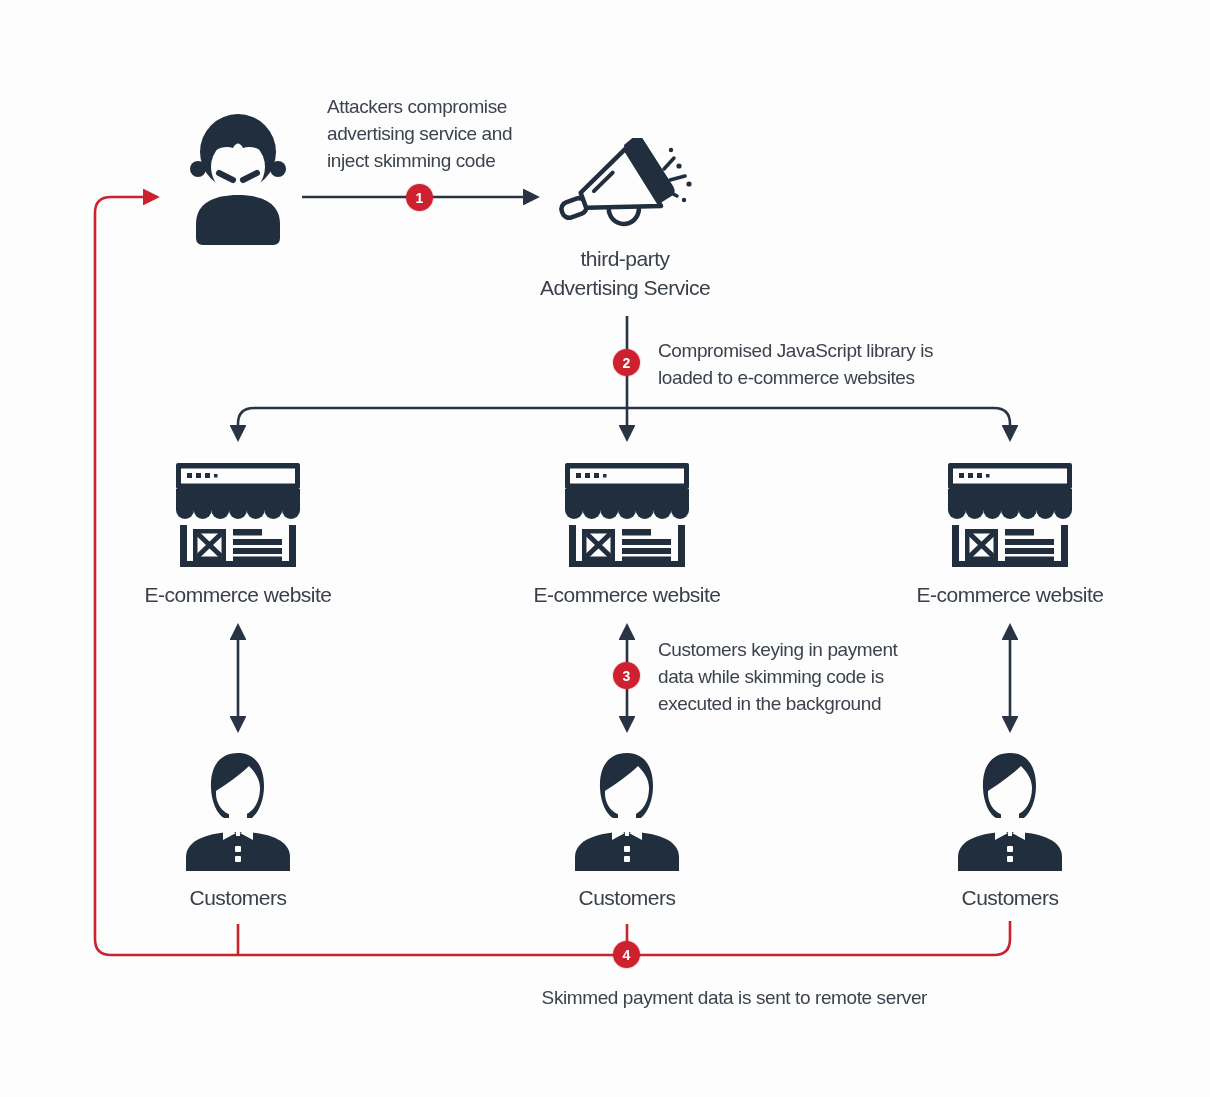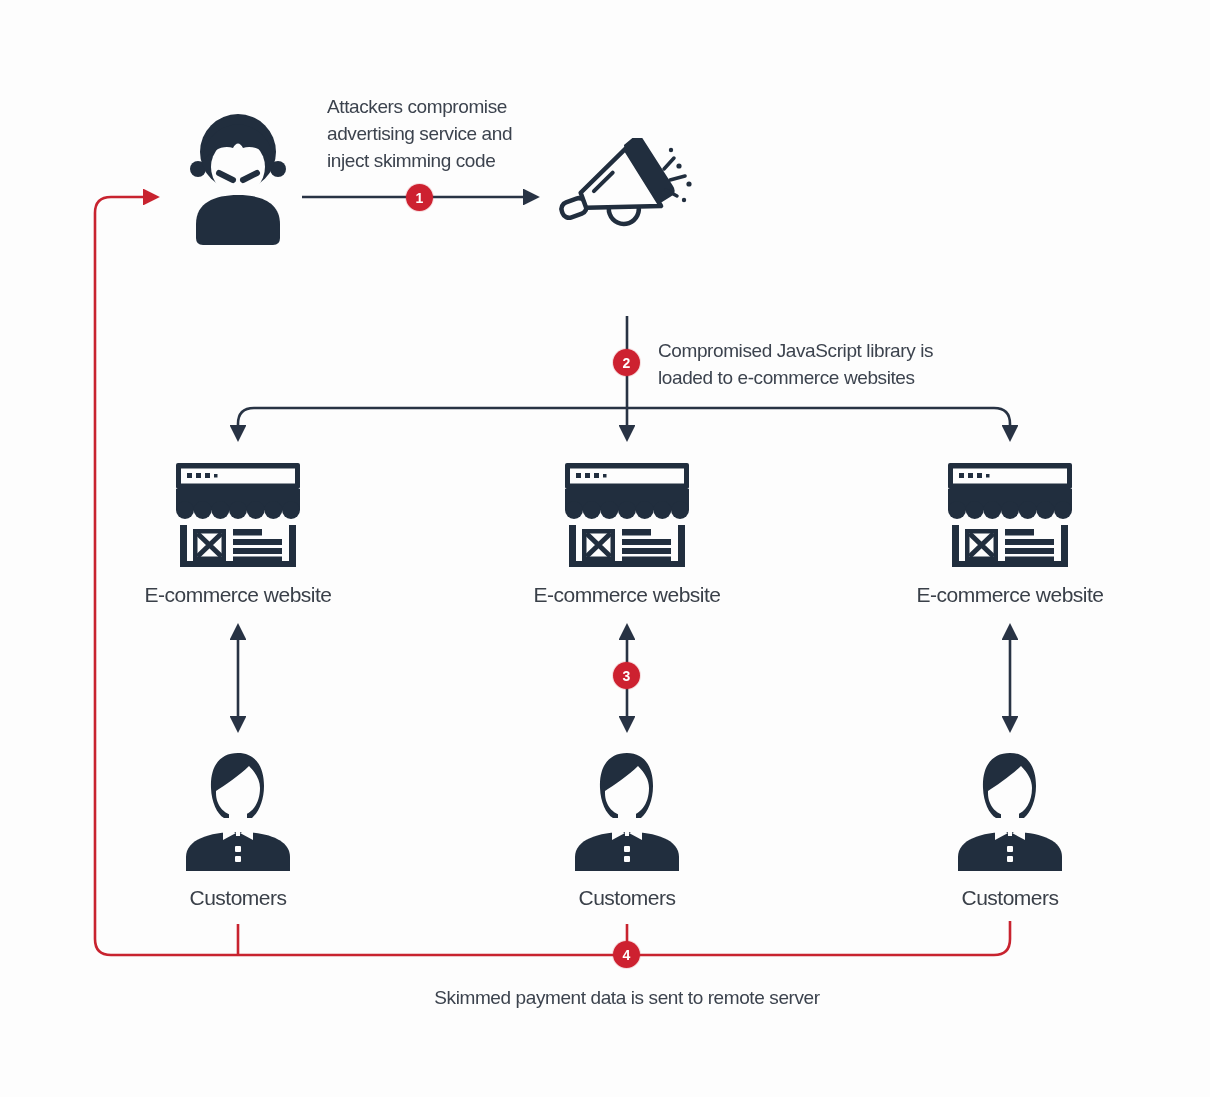--- a/index.html
+++ b/index.html
@@ -15,21 +15,21 @@
   }
   .step-text{
     position:absolute;font-size:19px;line-height:27px;letter-spacing:-0.4px;
     color:#3c434e;white-space:pre-line;text-align:left;
   }
   .badge{
     position:absolute;width:27px;height:27px;border-radius:50%;
     background:#cd2130;color:#fff;display:flex;align-items:center;justify-content:center;
     font-size:14px;font-weight:bold;box-shadow:0 0 0 1px rgba(205,33,48,.15);
   }
-  .center{text-align:center;}
+  .center{text-align:right;}
 </style>
 </head>
 <body>
 
 <div id="canvas">
 
   <svg id="connectors" viewBox="0 0 1210 1097">
     <defs>
       <marker id="arrInk" markerWidth="6.5" markerHeight="6.5" refX="5" refY="3.25" orient="auto-start-reverse">
         <path d="M0,0 L6.5,3.25 L0,6.5 Z" fill="#283344"></path>
@@ -140,36 +140,41 @@
     </defs>
   </svg>
   <svg class="icon customer-icon" style="left:565px;top:753px" width="124" height="118" viewBox="0 0 124 118">
       <use href="#customerShape"></use>
     </svg>
   <svg class="icon customer-icon" style="left:948px;top:753px" width="124" height="118" viewBox="0 0 124 118">
       <use href="#customerShape"></use>
     </svg>
 
 
+  <div class="node-label" style="left:495px;top:244px;width:260px">third-party
+Advertising Service</div>
 
   <div class="node-label" style="left:118px;top:580px;width:240px">E-commerce website</div>
   <div class="node-label" style="left:507px;top:580px;width:240px">E-commerce website</div>
   <div class="node-label" style="left:890px;top:580px;width:240px">E-commerce website</div>
 
   <div class="node-label" style="left:138px;top:883px;width:200px">Customers</div>
   <div class="node-label" style="left:527px;top:883px;width:200px">Customers</div>
   <div class="node-label" style="left:910px;top:883px;width:200px">Customers</div>
 
   <div class="step-text" style="left:327px;top:93px;width:230px">Attackers compromise
 advertising service and
 inject skimming code</div>
 
   <div class="step-text" style="left:658px;top:337px;width:310px">Compromised JavaScript library is
 loaded to e-commerce websites</div>
 
+  <div class="step-text" style="left:658px;top:636px;width:270px">Customers keying in payment
+data while skimming code is
+executed in the background</div>
 
   <div class="step-text center" style="left:327px;top:984px;width:600px">Skimmed payment data is sent to remote server</div>
 
   <div class="badge" style="left:406px;top:184px">1</div>
   <div class="badge" style="left:613px;top:349px">2</div>
   <div class="badge" style="left:613px;top:662px">3</div>
   <div class="badge" style="left:613px;top:941px">4</div>
 
 </div>
 

